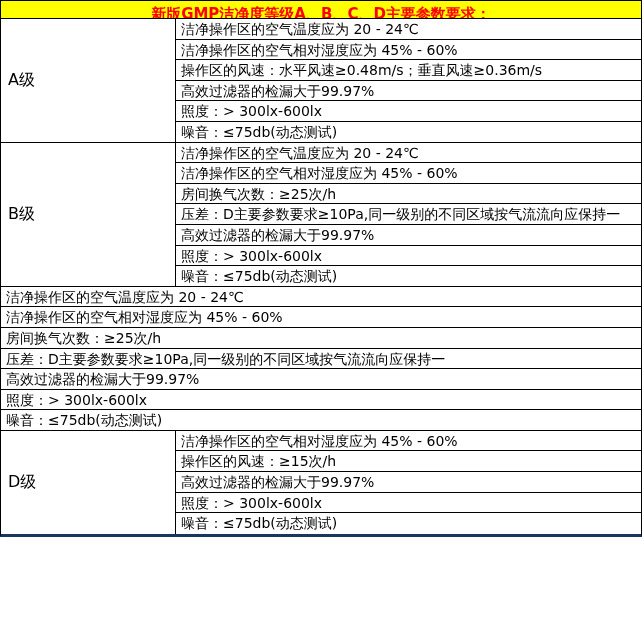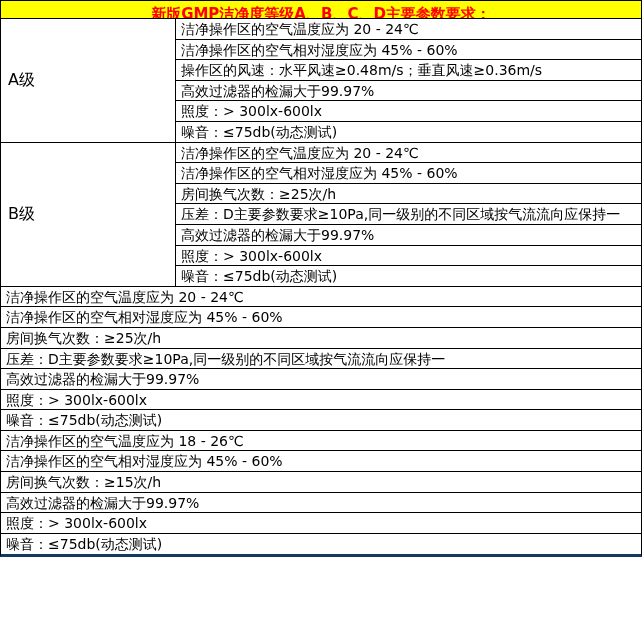--- a/index.html
+++ b/index.html
@@ -89,23 +89,23 @@
       <div class="row">洁净操作区的空气相对湿度应为 45% - 60%</div>
       <div class="row">房间换气次数：≥25次/h</div>
       <div class="row">压差：D主要参数要求≥10Pa,同一级别的不同区域按气流流向应保持一</div>
       <div class="row">高效过滤器的检漏大于99.97%</div>
       <div class="row">照度：&gt; 300lx-600lx</div>
       <div class="row">噪音：≤75db(动态测试)</div>
     </div>
   </div>
 
   <div class="section">
+    <div class="grade">D级</div>
     <div class="rows">
-      <div class="row">洁净操作区的空气温度应为 18 - 26℃</div>
       <div class="row">洁净操作区的空气相对湿度应为 45% - 60%</div>
-      <div class="row">房间换气次数：≥15次/h</div>
+      <div class="row">操作区的风速：≥15次/h</div>
       <div class="row">高效过滤器的检漏大于99.97%</div>
       <div class="row">照度：&gt; 300lx-600lx</div>
       <div class="row">噪音：≤75db(动态测试)</div>
     </div>
   </div>
 
 </div>
 
 </body></html>

